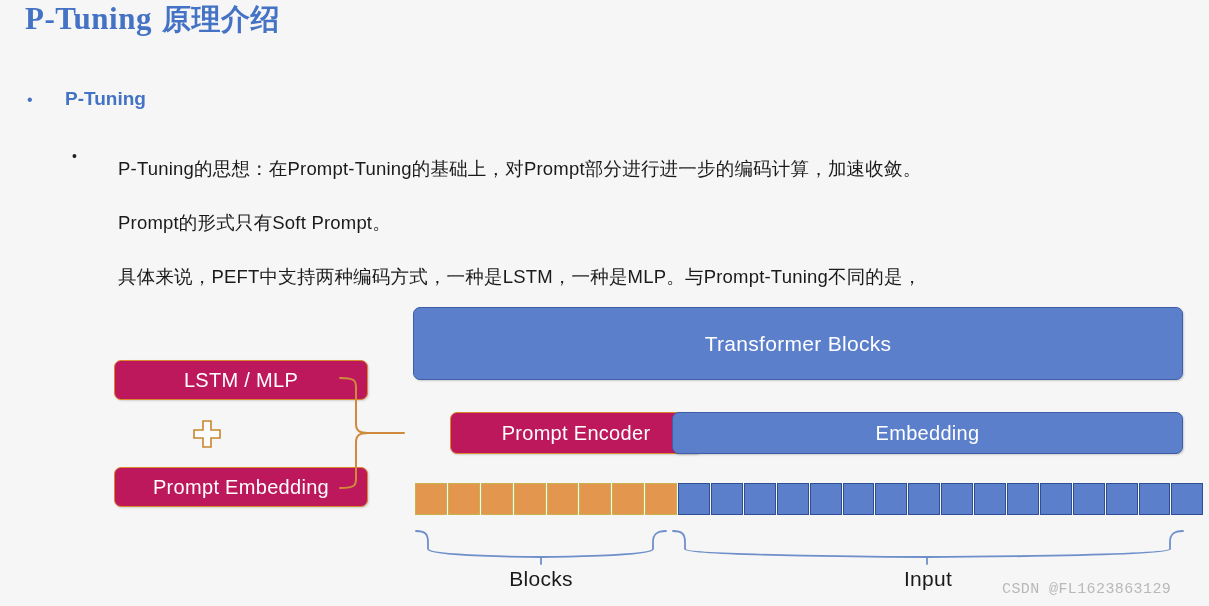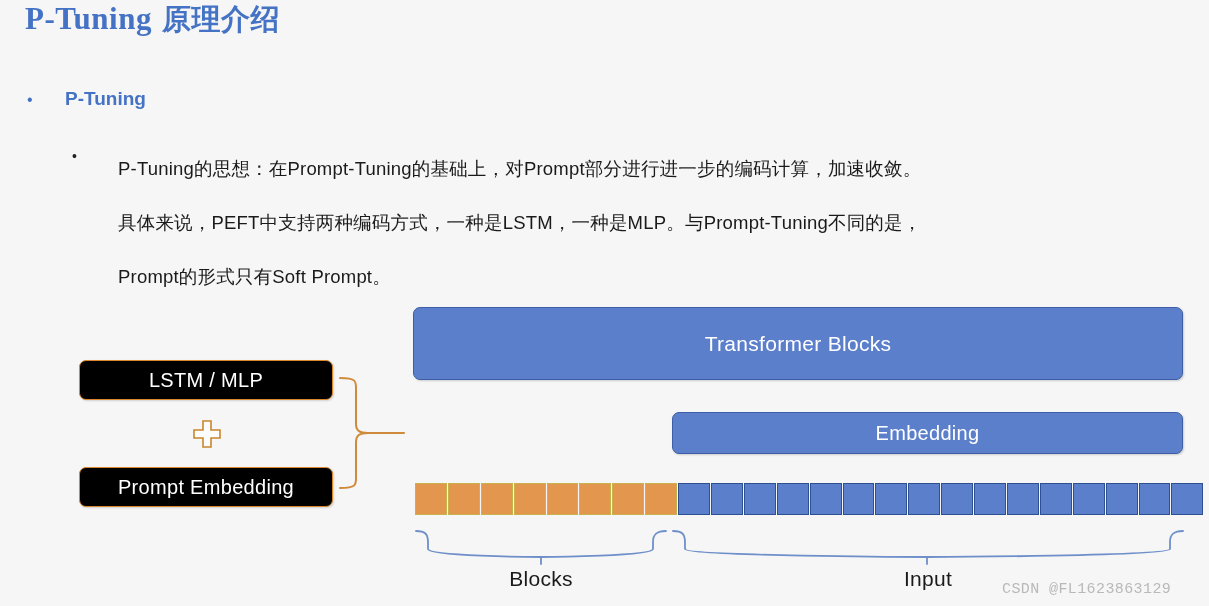--- a/index.html
+++ b/index.html
@@ -102,23 +102,24 @@
     font-size: 20px;
     border-radius: 7px;
     letter-spacing: 0.3px;
   }
   .box-blue {
     background: #5B7FCB;
     border: 1px solid #3E5FA8;
     box-shadow: 1px 1px 2px rgba(0,0,0,0.18);
   }
   .box-orange {
-    background: #000000;
+    background: #be185d;
     border: 1px solid #D9882F;
     box-shadow: 1px 1px 2px rgba(0,0,0,0.15);
+    margin-left: 35px;
   }
 
   #transformer-blocks { left: 413px; top: 307px; width: 770px; height: 73px; font-size: 21px; }
   #prompt-encoder    { left: 415px; top: 412px; width: 252px; height: 42px; }
   #embedding         { left: 672px; top: 412px; width: 511px; height: 42px; }
   #lstm-mlp          { left: 79px;  top: 360px; width: 254px; height: 40px; }
   #prompt-embedding  { left: 79px;  top: 467px; width: 254px; height: 40px; }
 
   
   .token-row {
@@ -182,29 +183,30 @@
 
   <div class="bullet1">
     <span class="dot">•</span>
     <span class="txt">P-Tuning</span>
   </div>
 
   <div class="bullet2">
     <span class="dot">•</span>
     <div class="para">
       <p>P-Tuning的思想：在Prompt-Tuning的基础上，对Prompt部分进行进一步的编码计算，加速收敛。</p>
+      <p>Prompt的形式只有Soft Prompt。</p>
       <p>具体来说，PEFT中支持两种编码方式，一种是LSTM，一种是MLP。与Prompt-Tuning不同的是，</p>
-      <p>Prompt的形式只有Soft Prompt。</p>
     </div>
   </div>
 
   <div class="diagram">
 
     <div class="box box-blue" id="transformer-blocks">Transformer Blocks</div>
 
+    <div class="box box-orange" id="prompt-encoder">Prompt Encoder</div>
 
     <div class="box box-blue" id="embedding">Embedding</div>
 
     <div class="box box-orange" id="lstm-mlp">LSTM / MLP</div>
 
     <div class="box box-orange" id="prompt-embedding">Prompt Embedding</div>
 
     <svg class="plus-sign" viewBox="0 0 28 28">
       <path d="M10,1 L18,1 L18,10 L27,10 L27,18 L18,18 L18,27 L10,27 L10,18 L1,18 L1,10 L10,10 Z" fill="#fdfdfd" stroke="#C8862C" stroke-width="1.6"></path>
     </svg>

